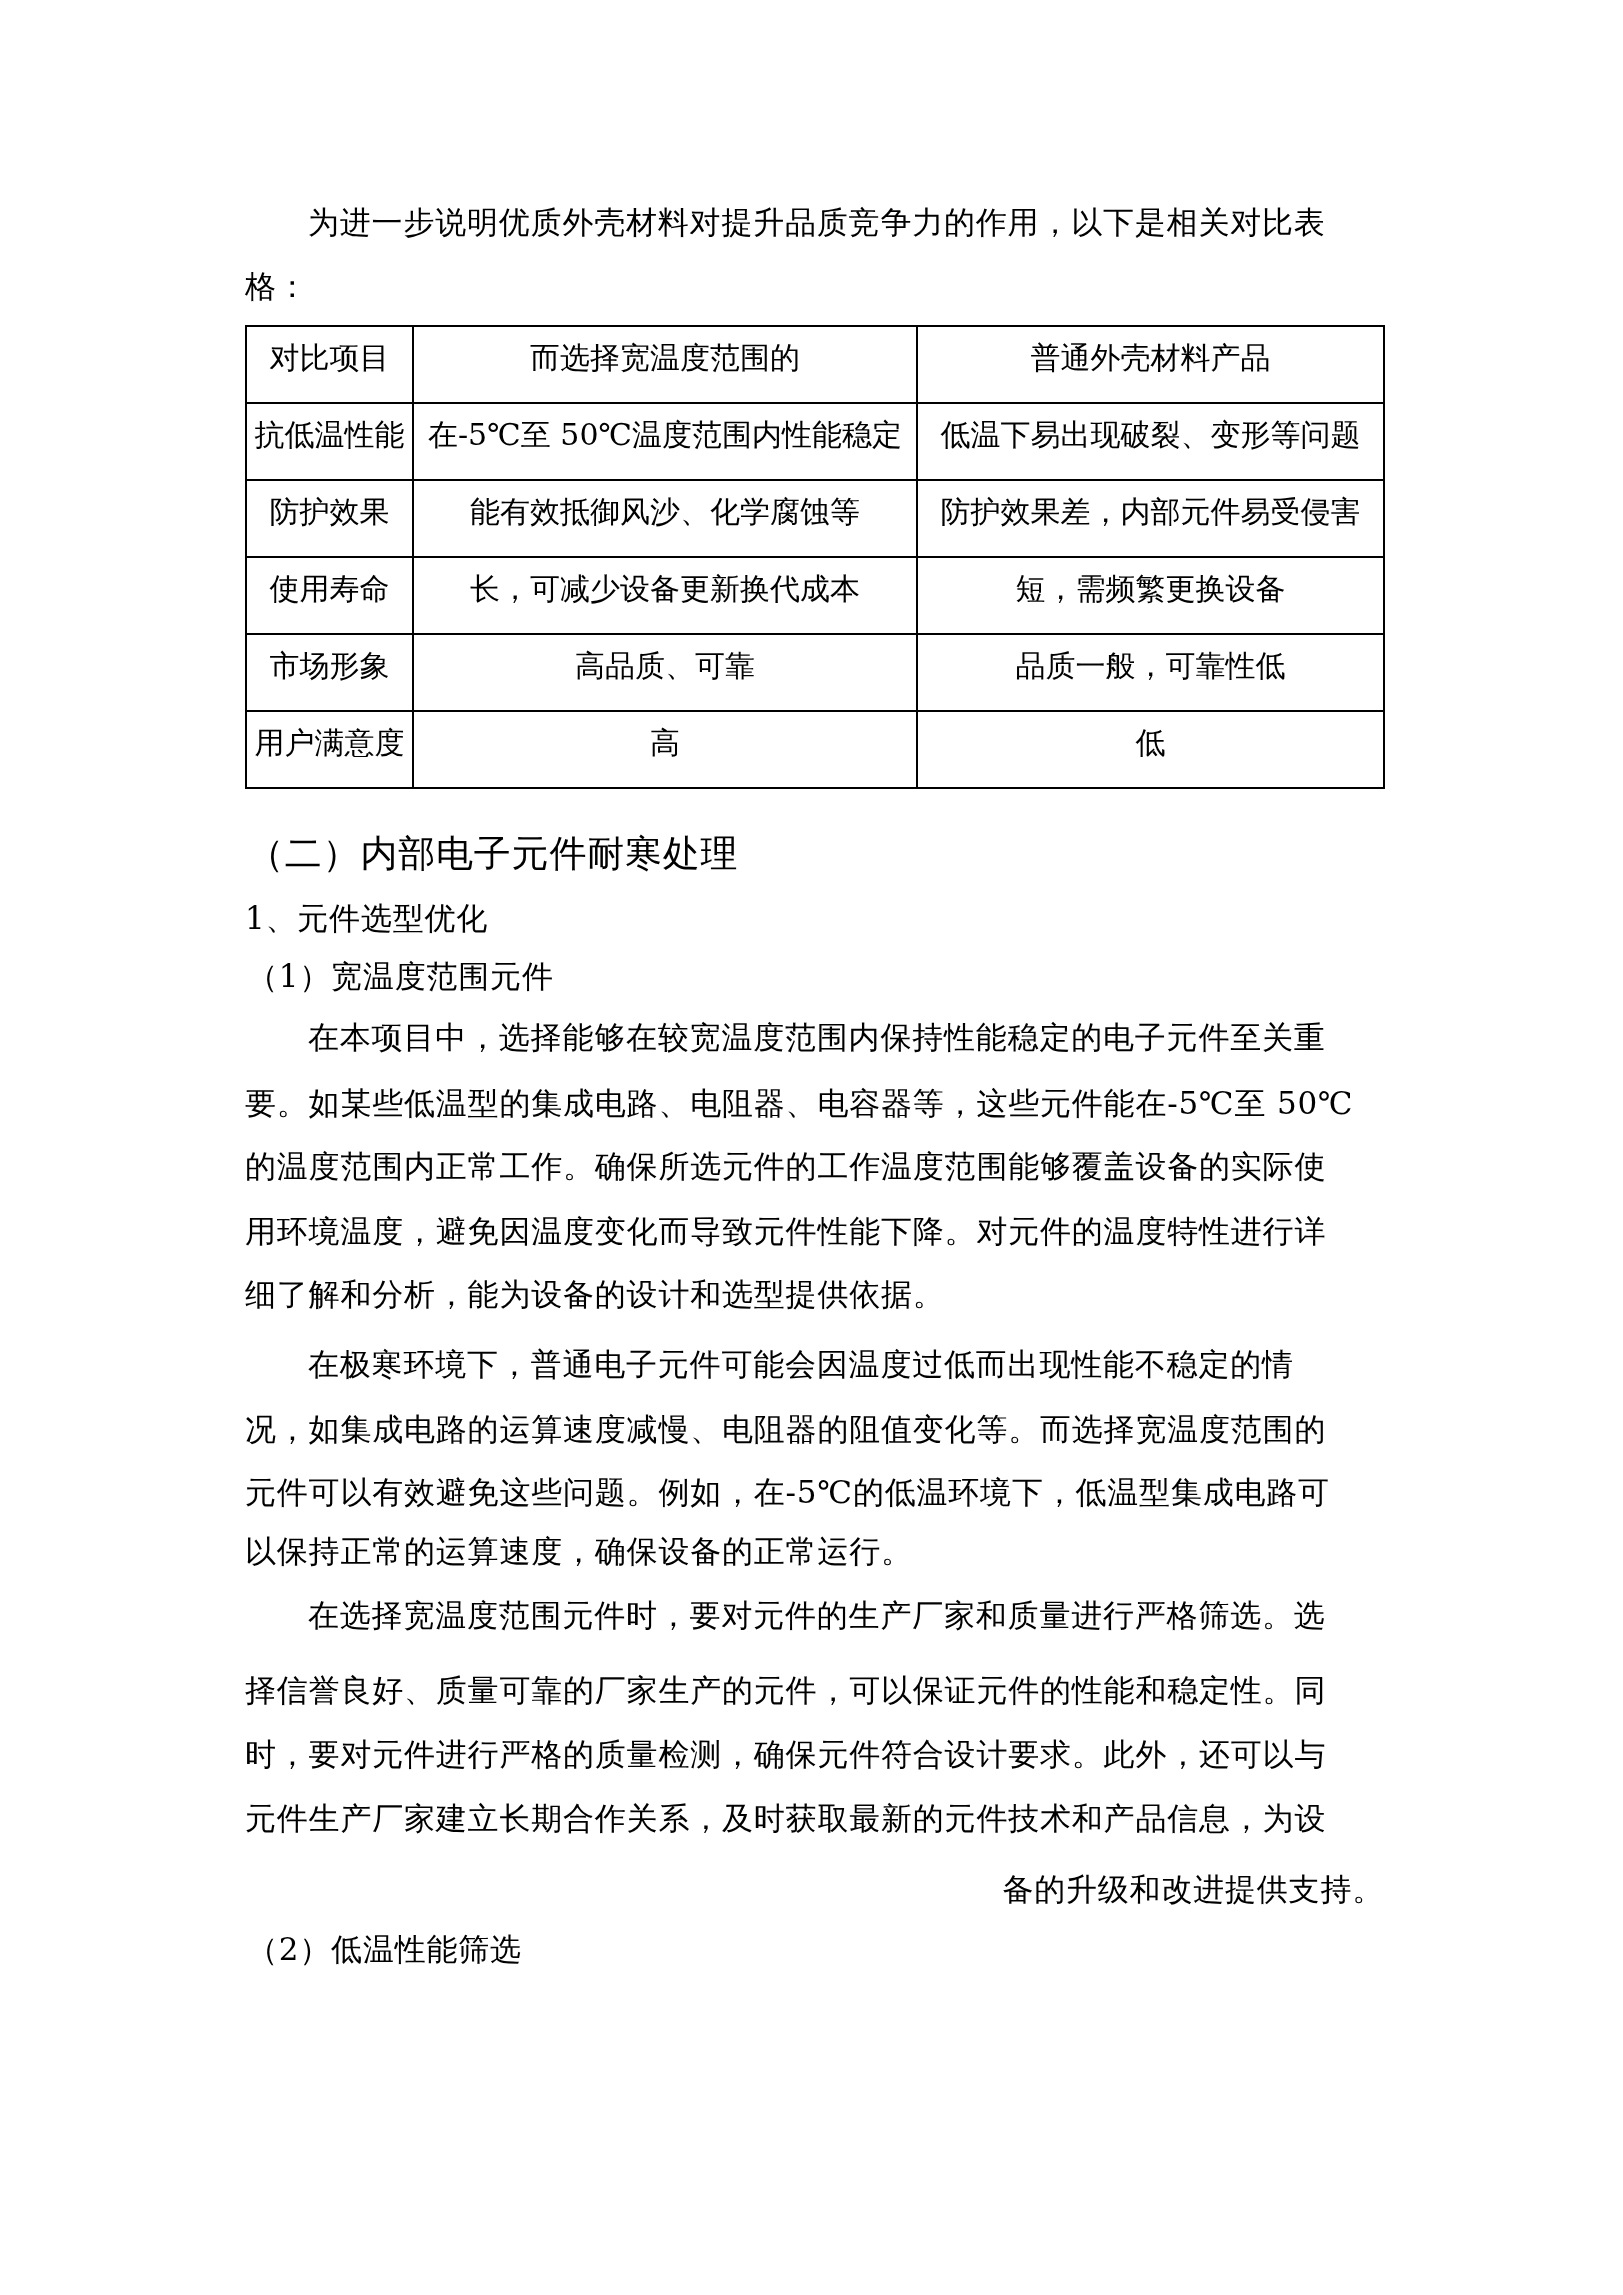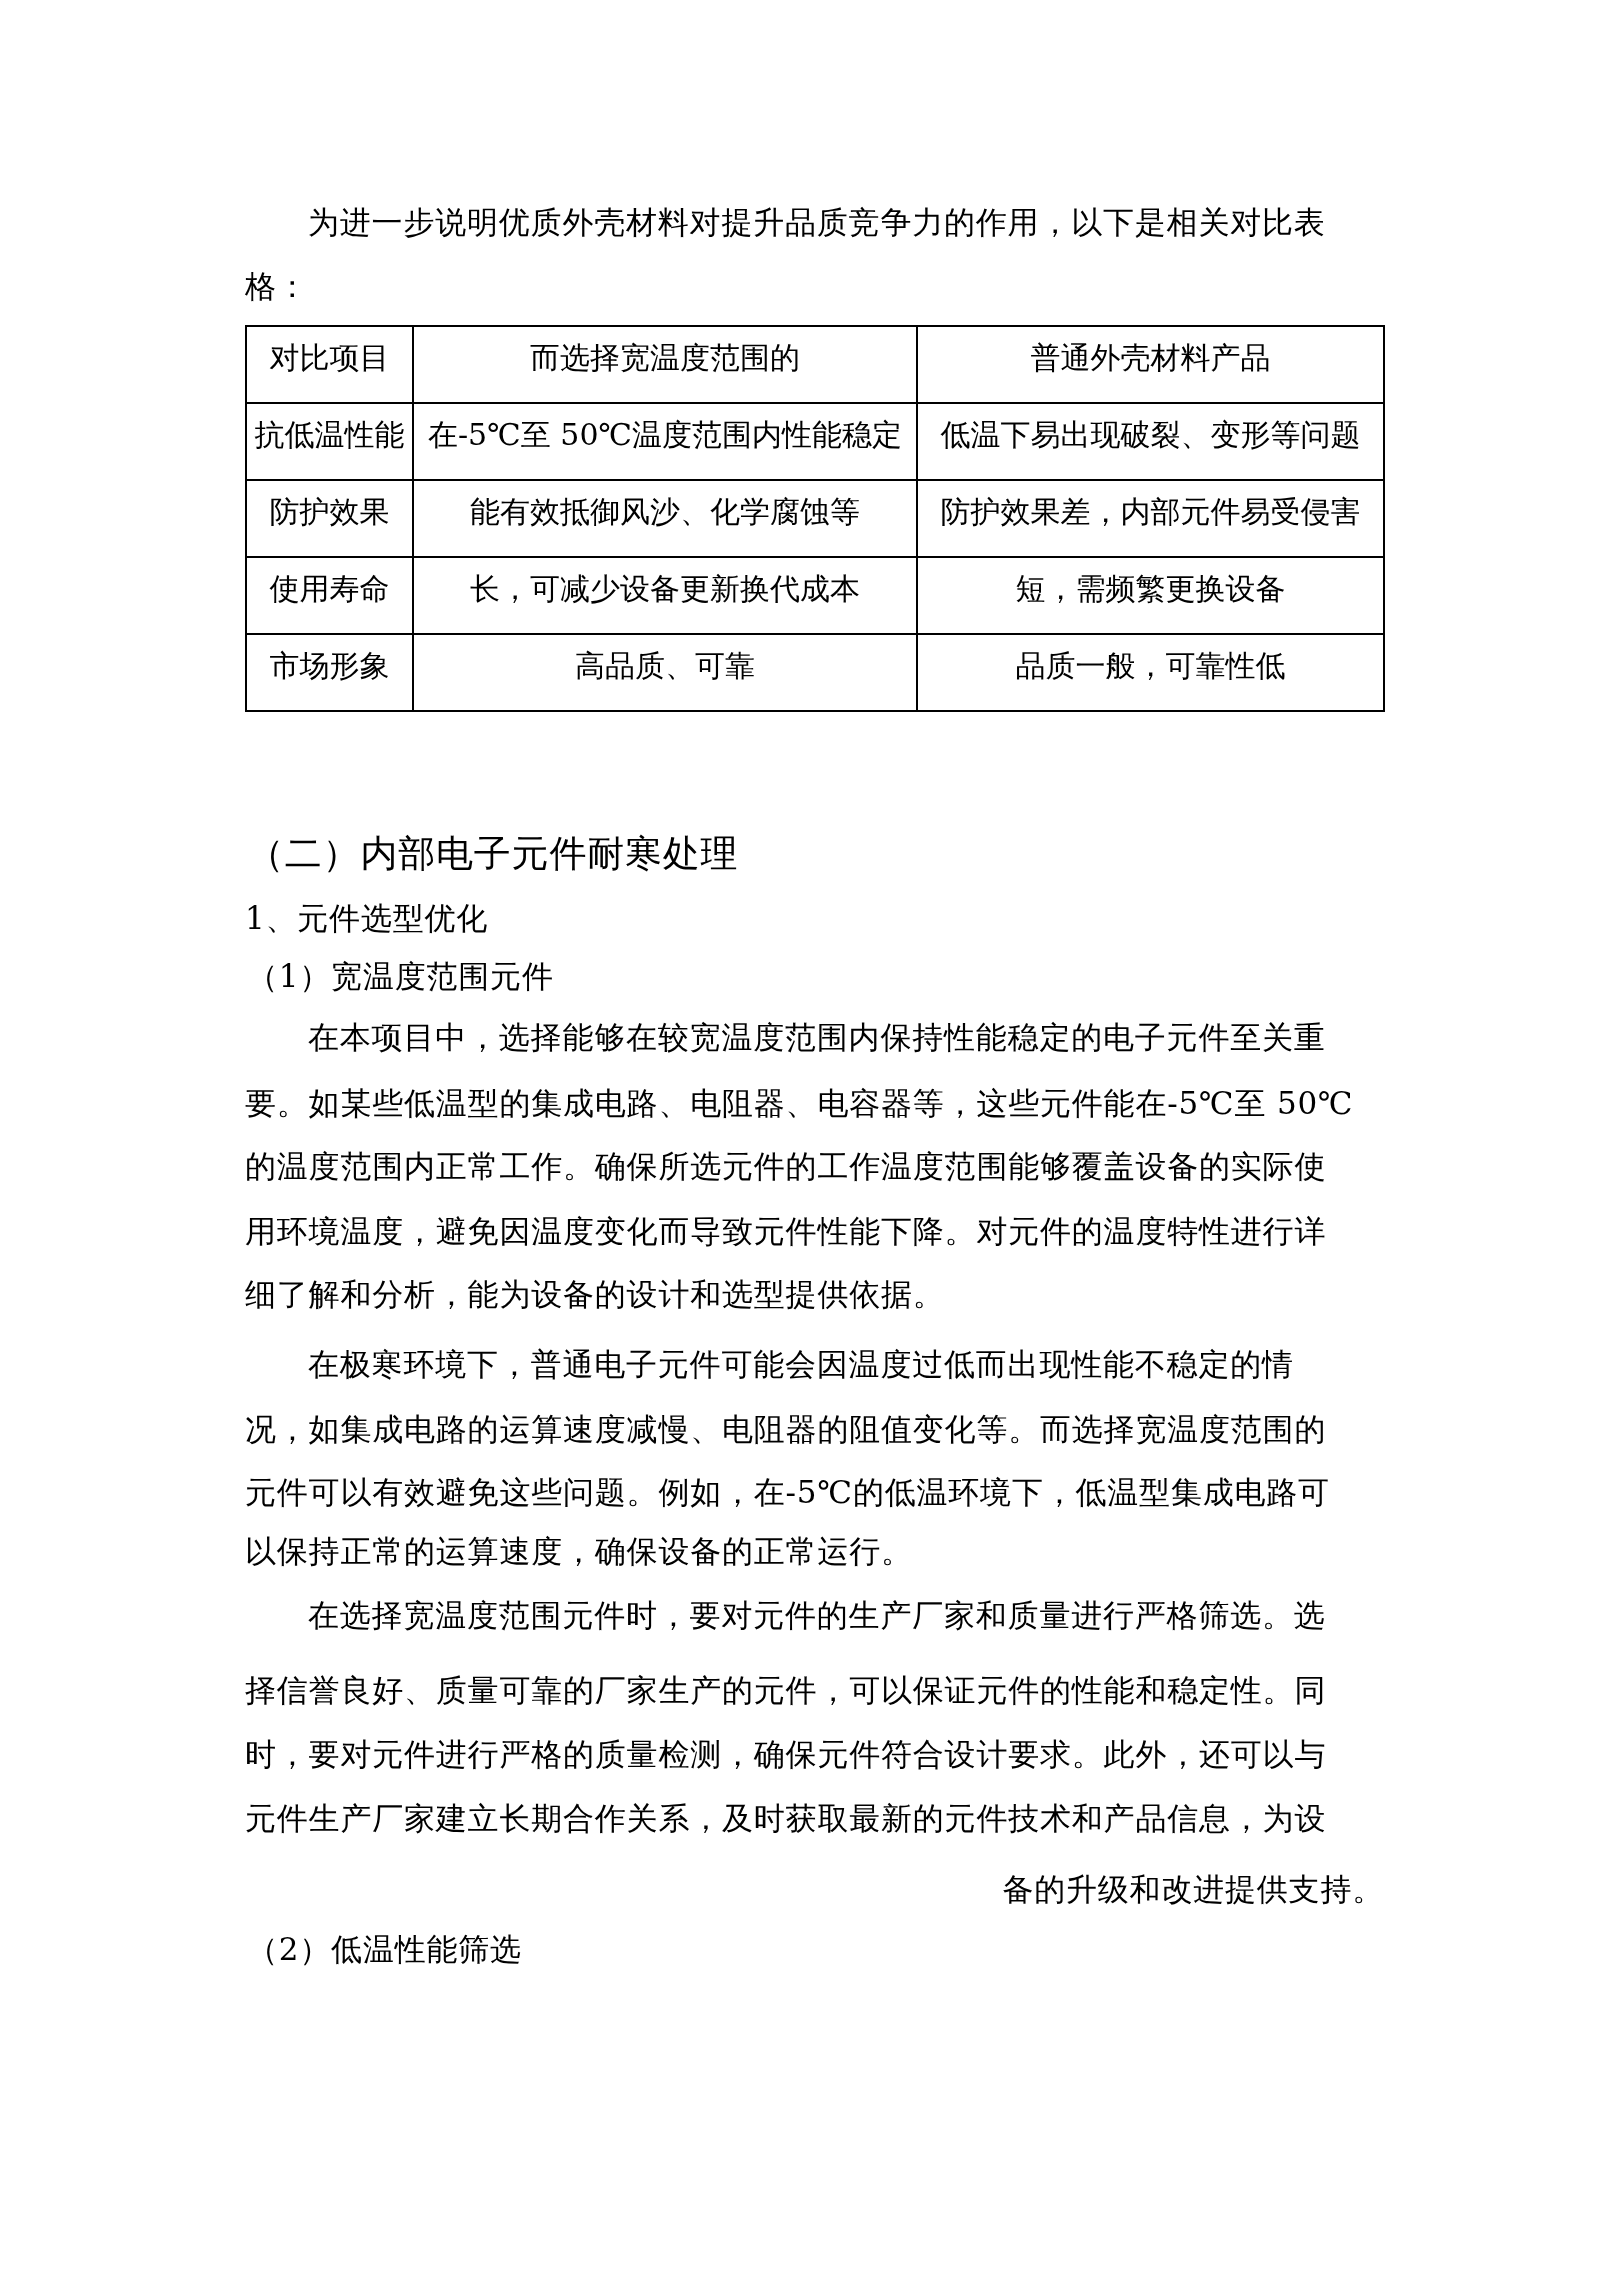--- a/index.html
+++ b/index.html
@@ -61,20 +61,25 @@
   <tr>
     <td>使用寿命</td>
     <td>长，可减少设备更新换代成本</td>
     <td>短，需频繁更换设备</td>
   </tr>
   <tr>
     <td>市场形象</td>
     <td>高品质、可靠</td>
     <td>品质一般，可靠性低</td>
   </tr>
+  <tr>
+    <td>用户满意度</td>
+    <td>高</td>
+    <td>低</td>
+  </tr>
 </tbody>
   </table>
 
 <div class="line heading" style="top:831px;">（二）内部电子元件耐寒处理</div>
 <div class="line sub" style="top:899px;">1、元件选型优化</div>
 <div class="line sub" style="top:957px; left:247px;">（1）宽温度范围元件</div>
 
 <div class="line indent" style="top:1018px;">在本项目中，选择能够在较宽温度范围内保持性能稳定的电子元件至关重</div>
 <div class="line" style="top:1084px;">要。如某些低温型的集成电路、电阻器、电容器等，这些元件能在-5℃至 50℃</div>
 <div class="line" style="top:1147px;">的温度范围内正常工作。确保所选元件的工作温度范围能够覆盖设备的实际使</div>

